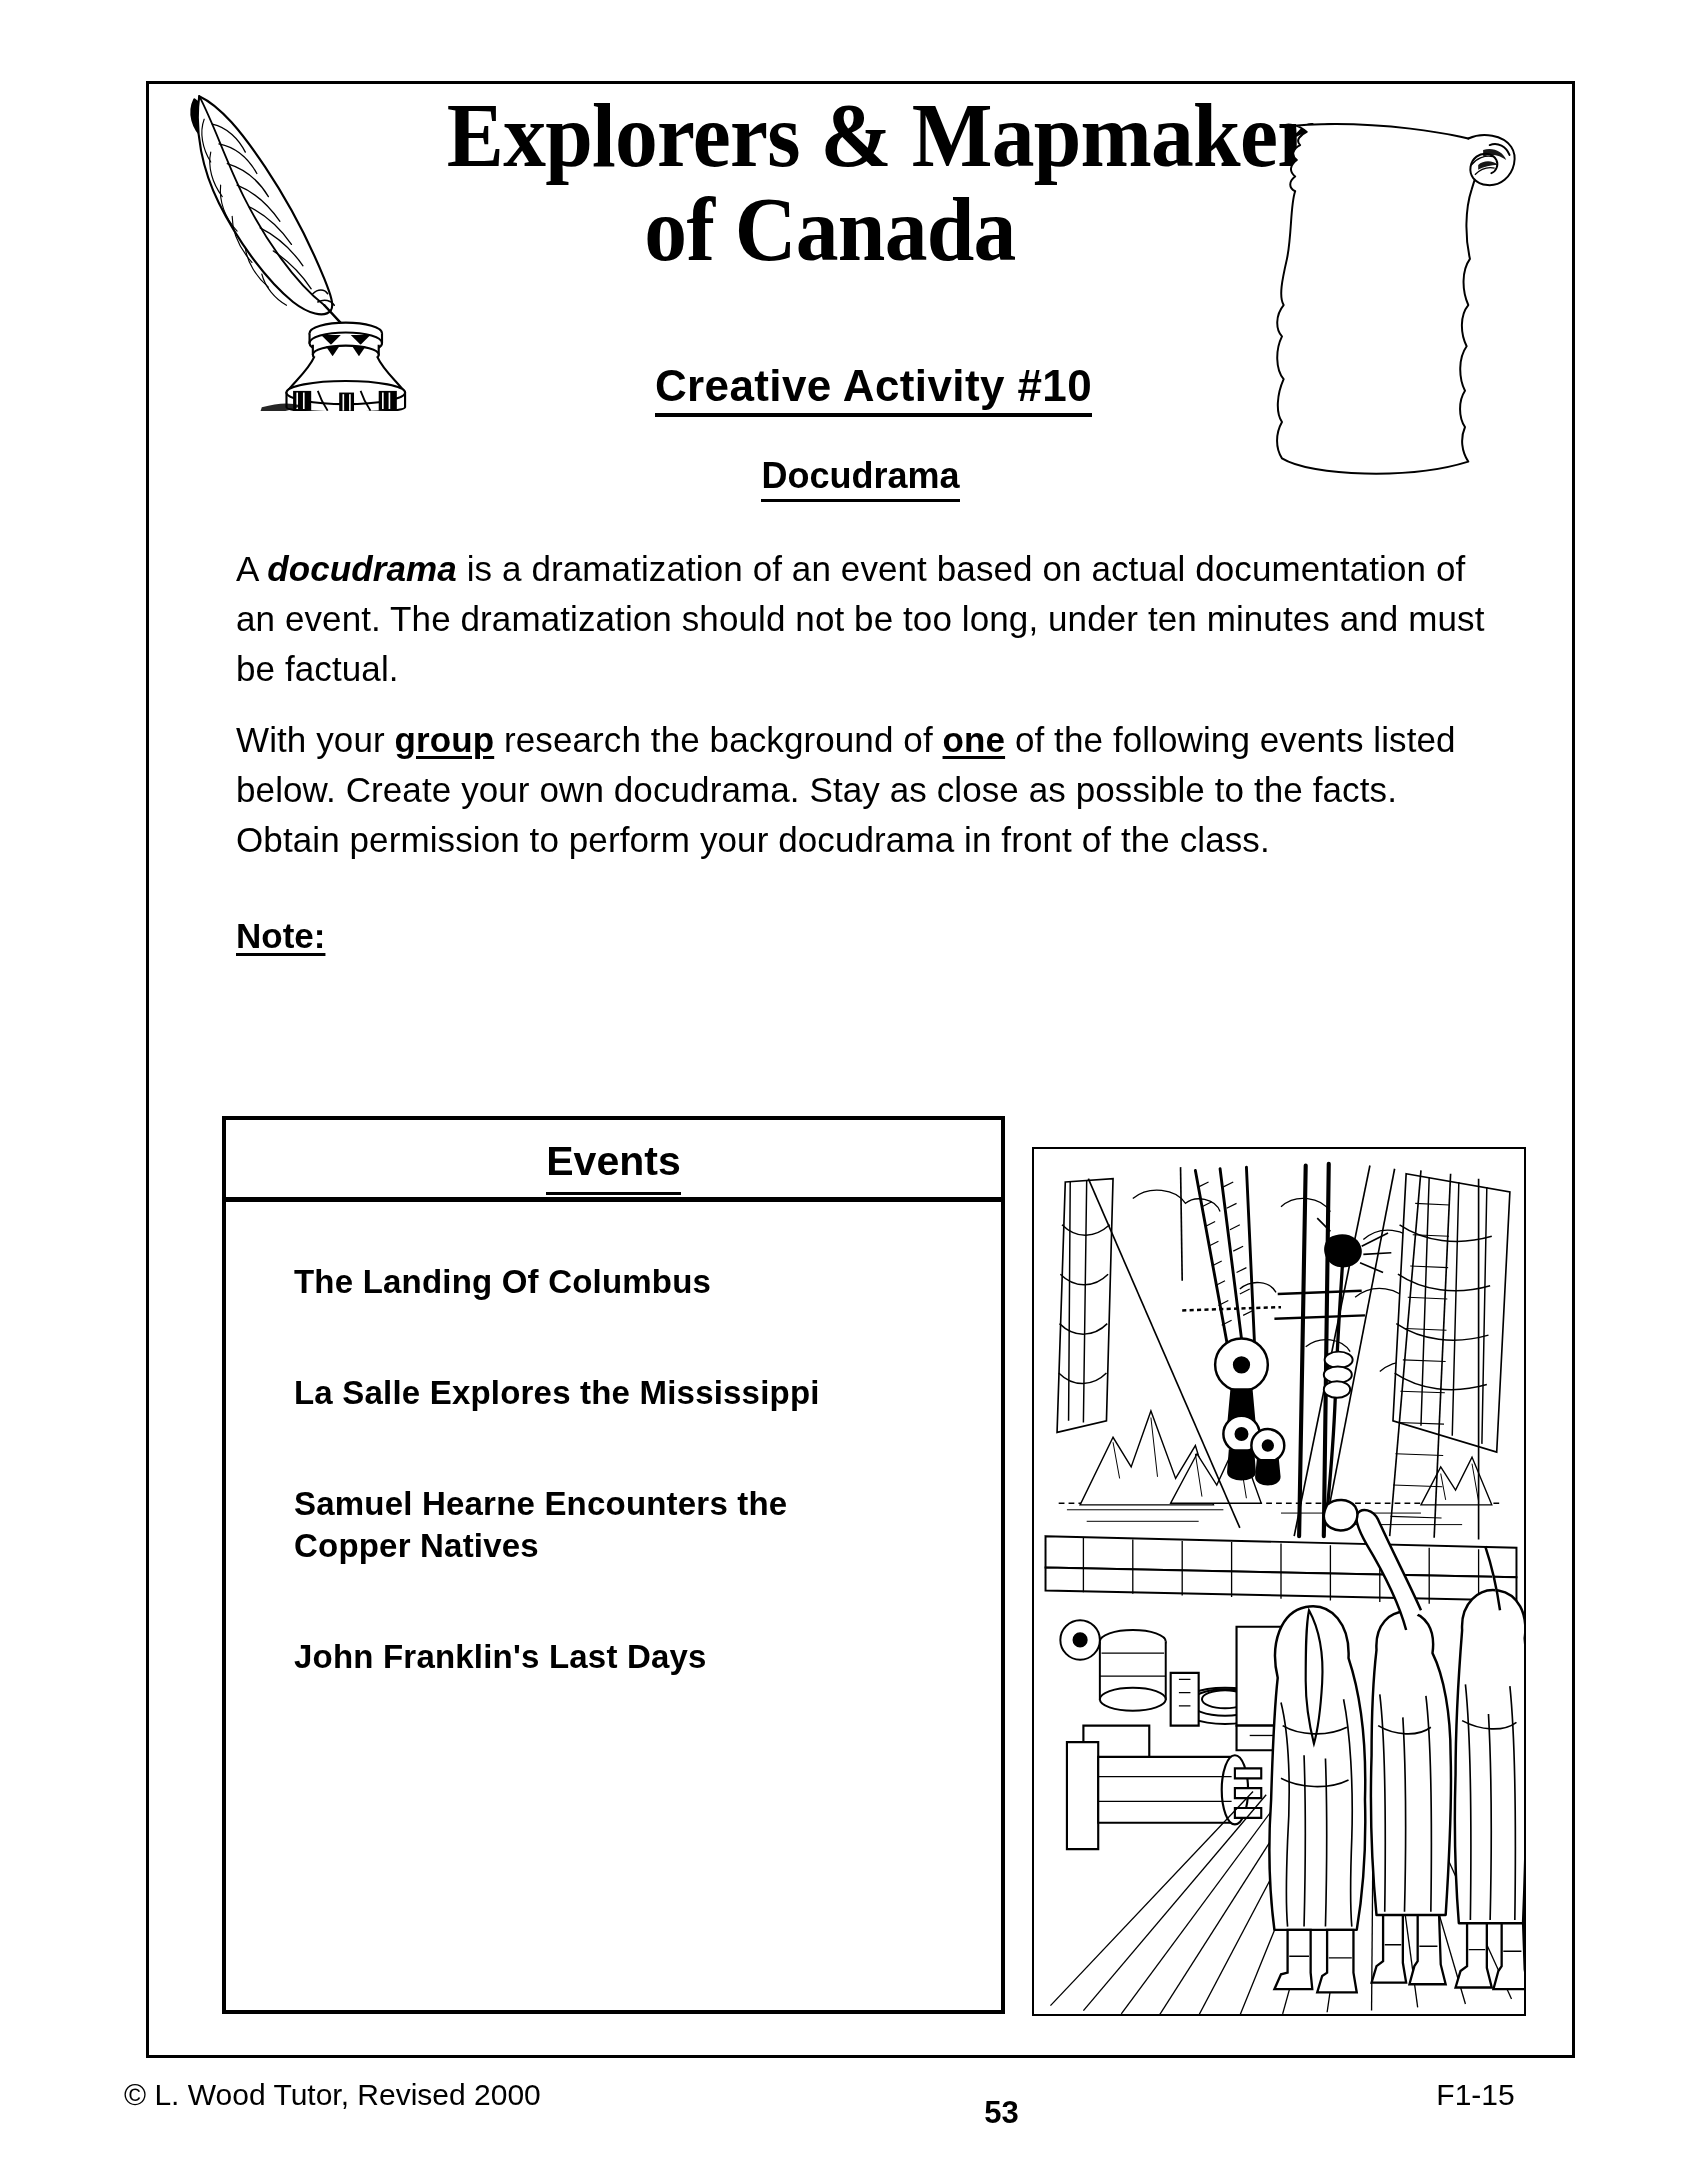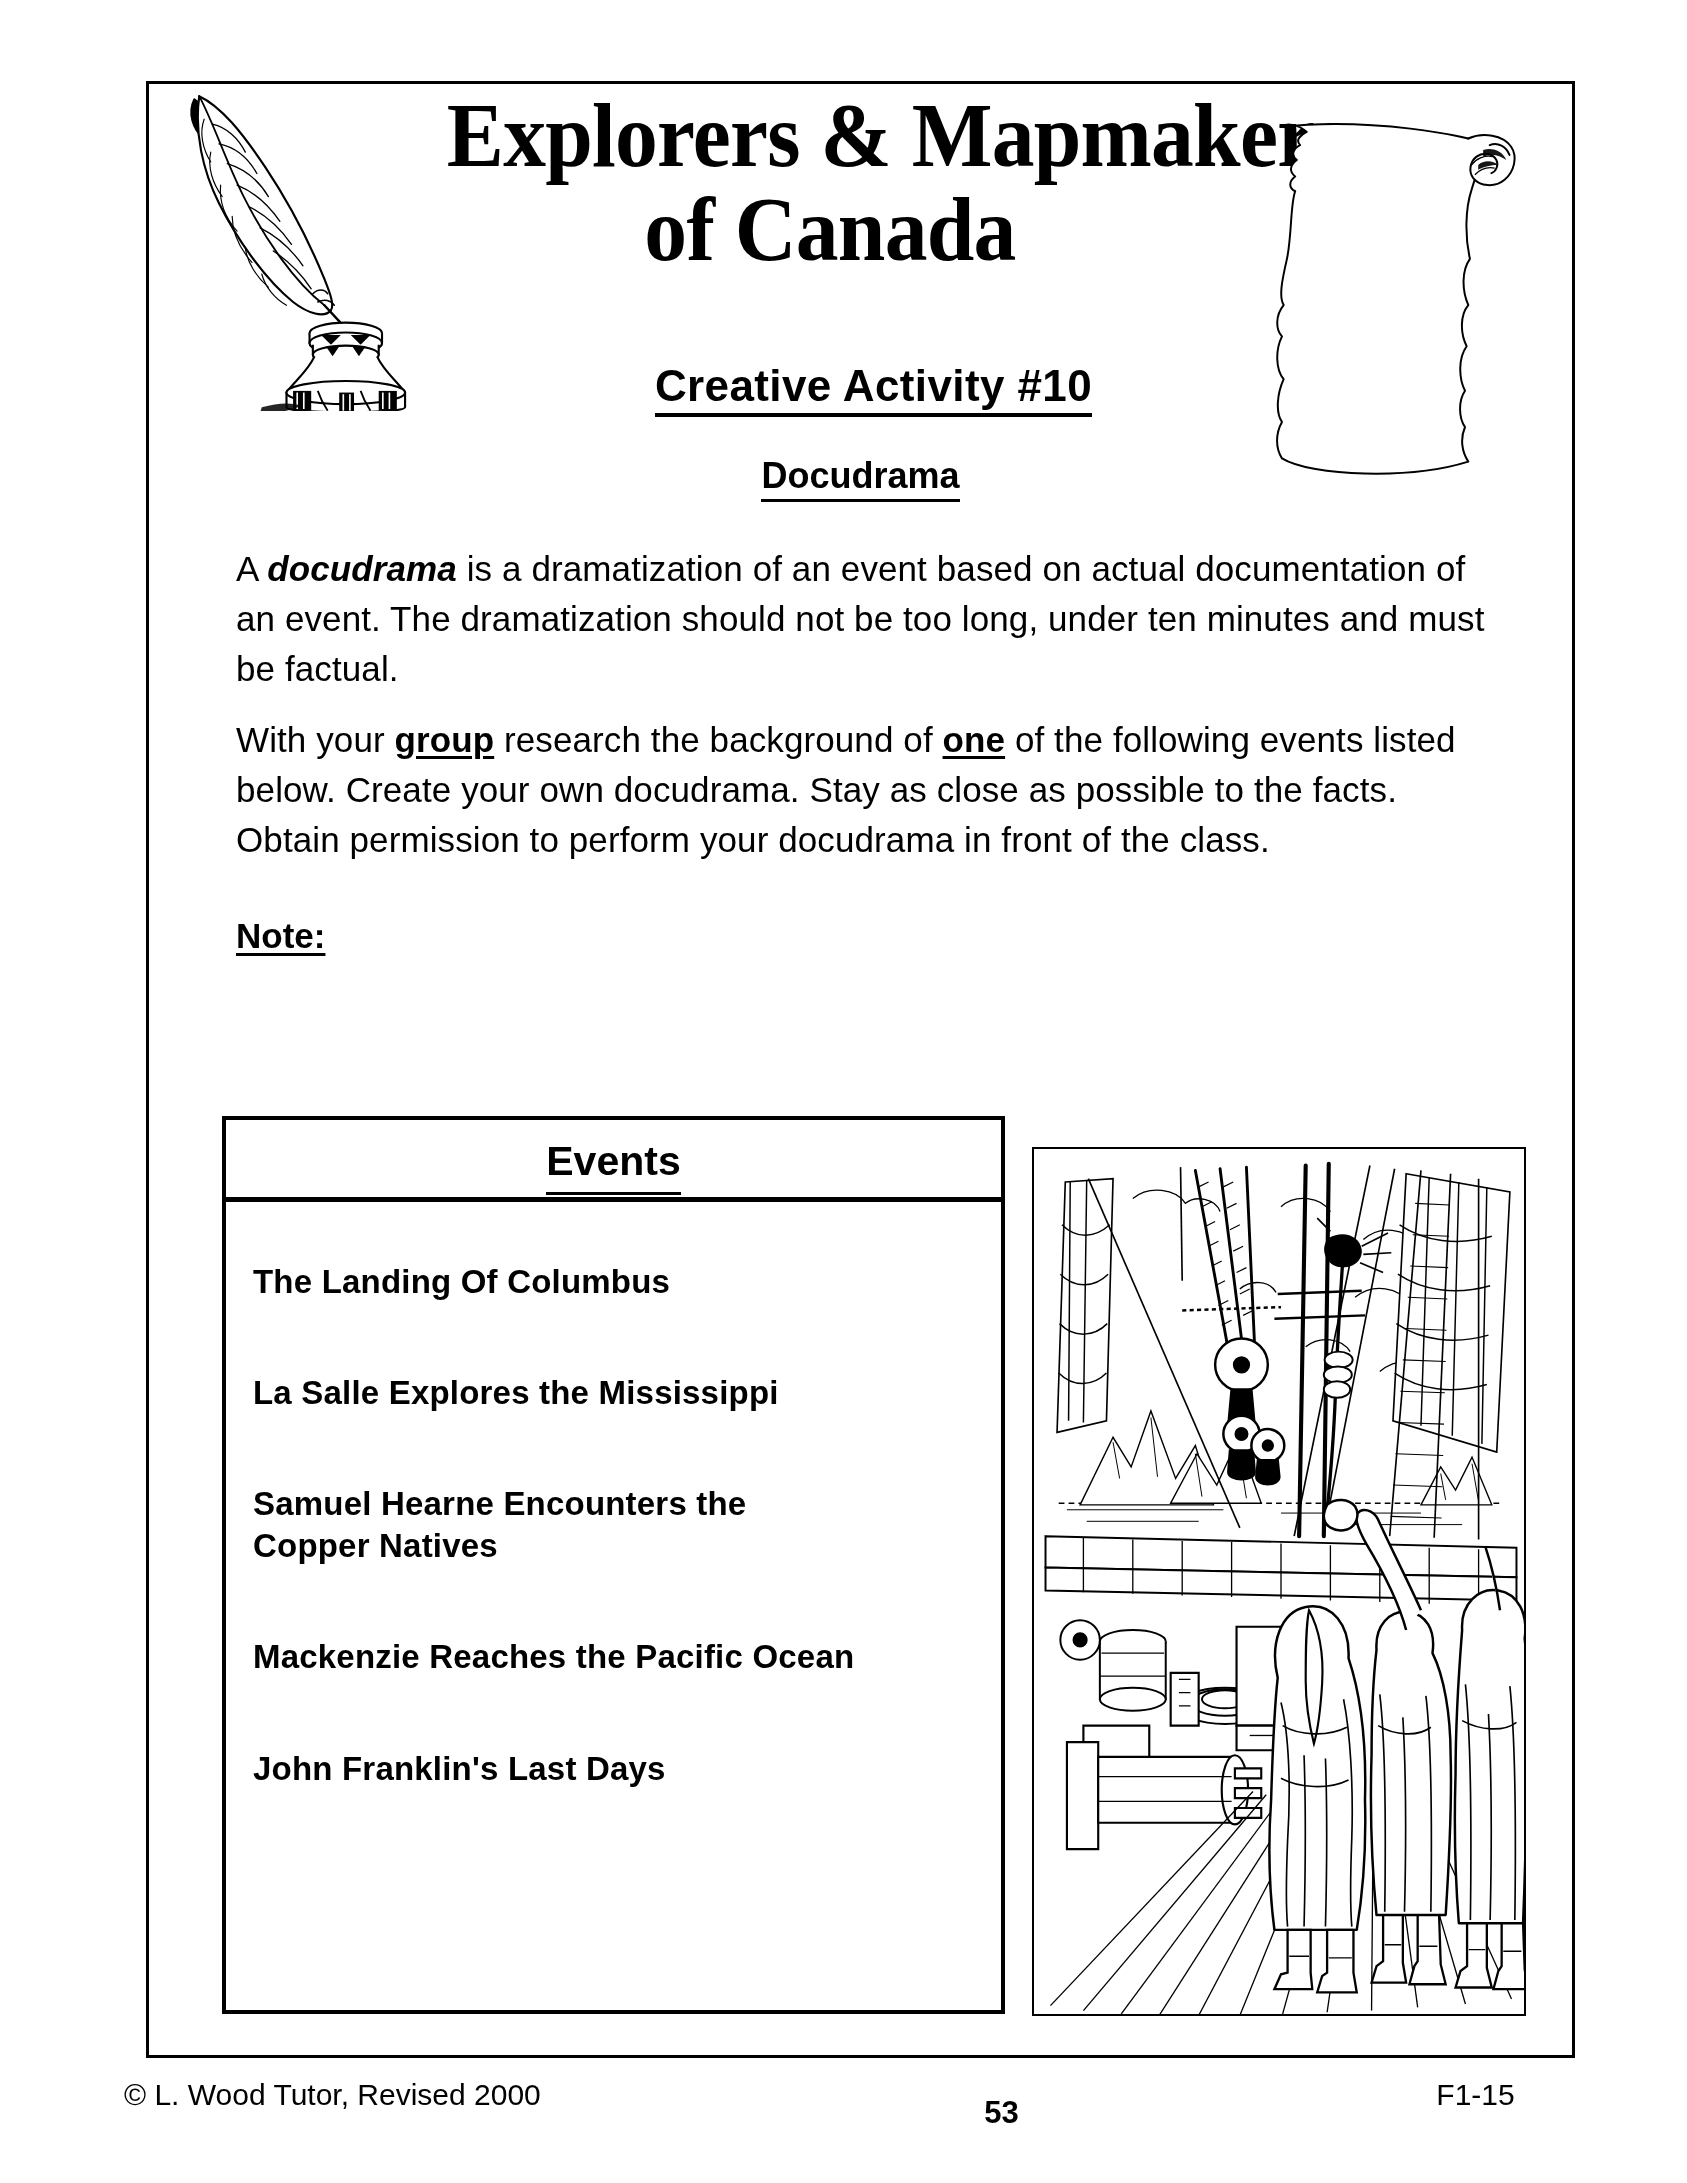--- a/index.html
+++ b/index.html
@@ -153,21 +153,21 @@
     font-weight: bold;
     padding-top: 18px;
     padding-bottom: 11.5px;
     border-bottom: 5.8px solid #000;
   }
   #events-title span {
     border-bottom: 3.3px solid #000;
     padding-bottom: 8px;
   }
   #events-list {
-    padding: 59px 0 0 27px;
+    padding: 59px 0 0 68px;
   }
   .event-item {
     font-size: 33px;
     font-weight: bold;
     line-height: 1.28;
     margin-bottom: 69px;
     letter-spacing: 0.2px;
   }
 
   
@@ -343,21 +343,20 @@
 
 <div id="events-box">
   <div id="events-title">
     <span>Events</span>
   </div>
   <div id="events-list">
     <div class="event-item">The Landing Of Columbus</div>
     <div class="event-item">La Salle Explores the Mississippi</div>
     <div class="event-item" style="white-space:pre-line;">Samuel Hearne Encounters the
 Copper Natives</div>
-    <div class="event-item">Mackenzie Reaches the Pacific Ocean</div>
     <div class="event-item">John Franklin's Last Days</div>
   </div>
 </div>
 
 <div id="ship-art">
   <svg viewBox="0 0 600 1055" width="494" height="869" xmlns="http://www.w3.org/2000/svg" preserveAspectRatio="none">
     <rect x="0" y="0" width="600" height="1055" fill="#fff"></rect>
 
     <g fill="none" stroke="#000" stroke-width="1.6">
       <path d="M120 60 C140 44 172 48 184 66 C196 56 220 60 226 76"></path>

